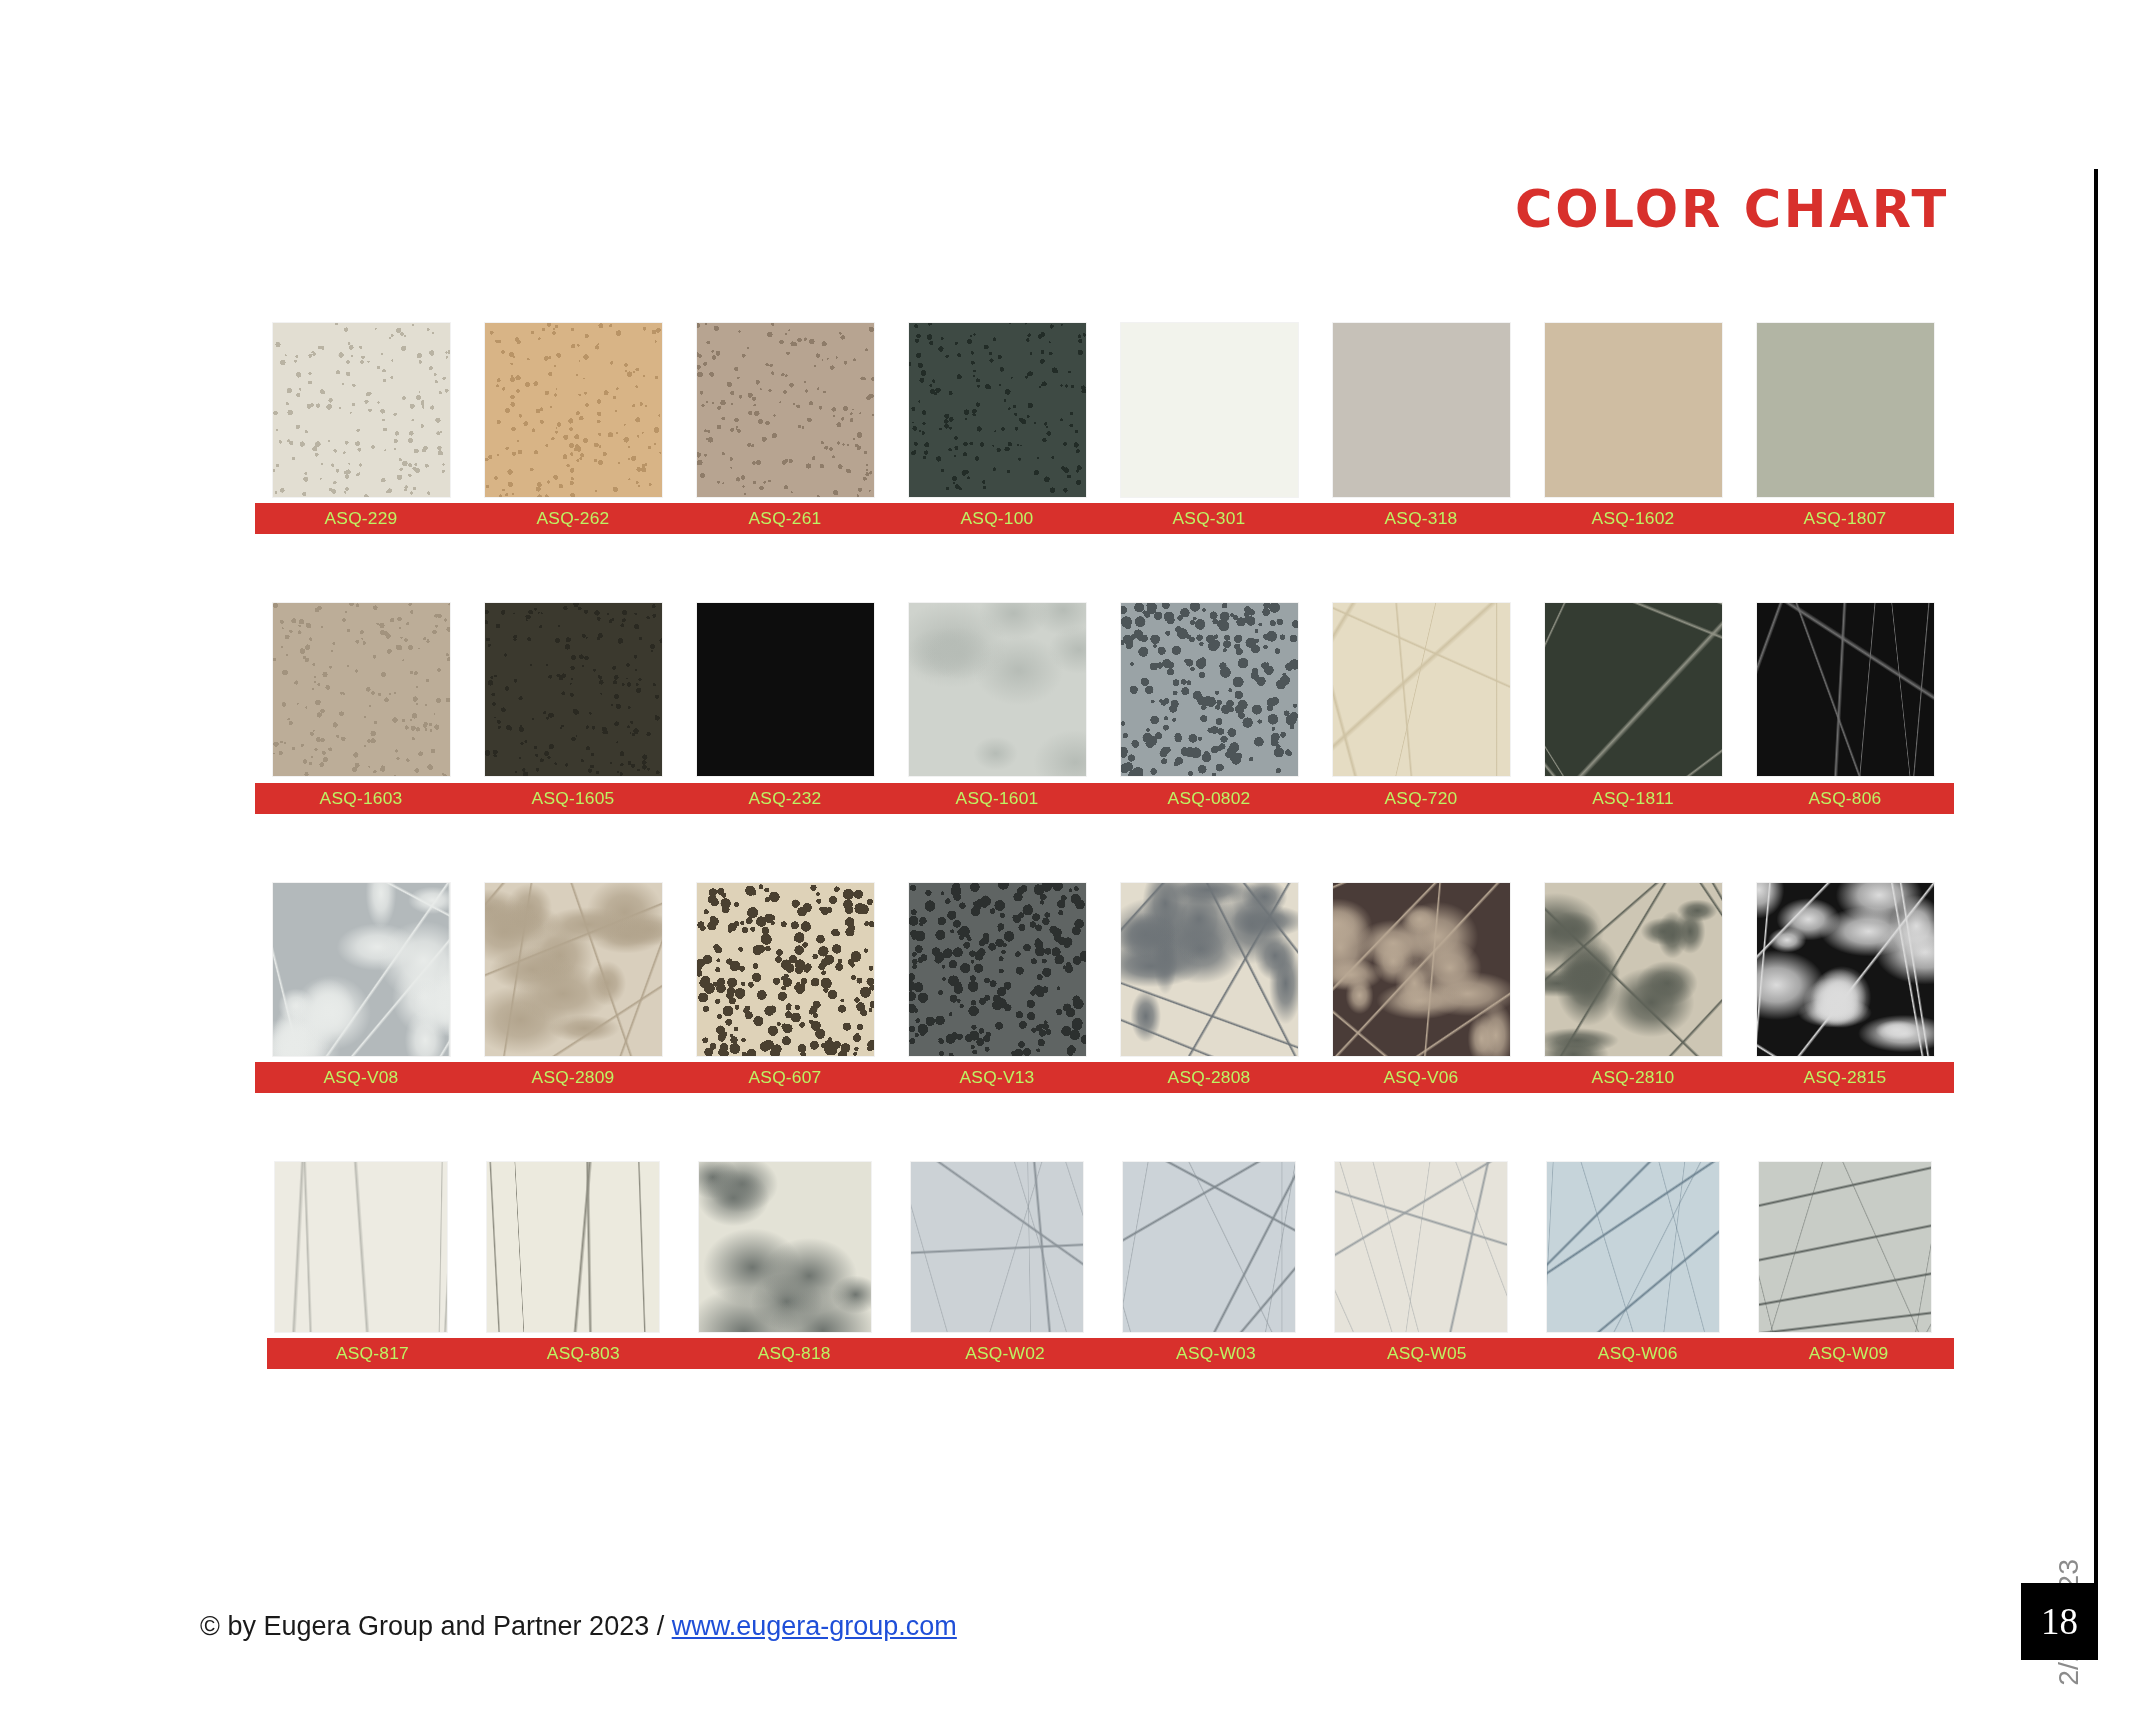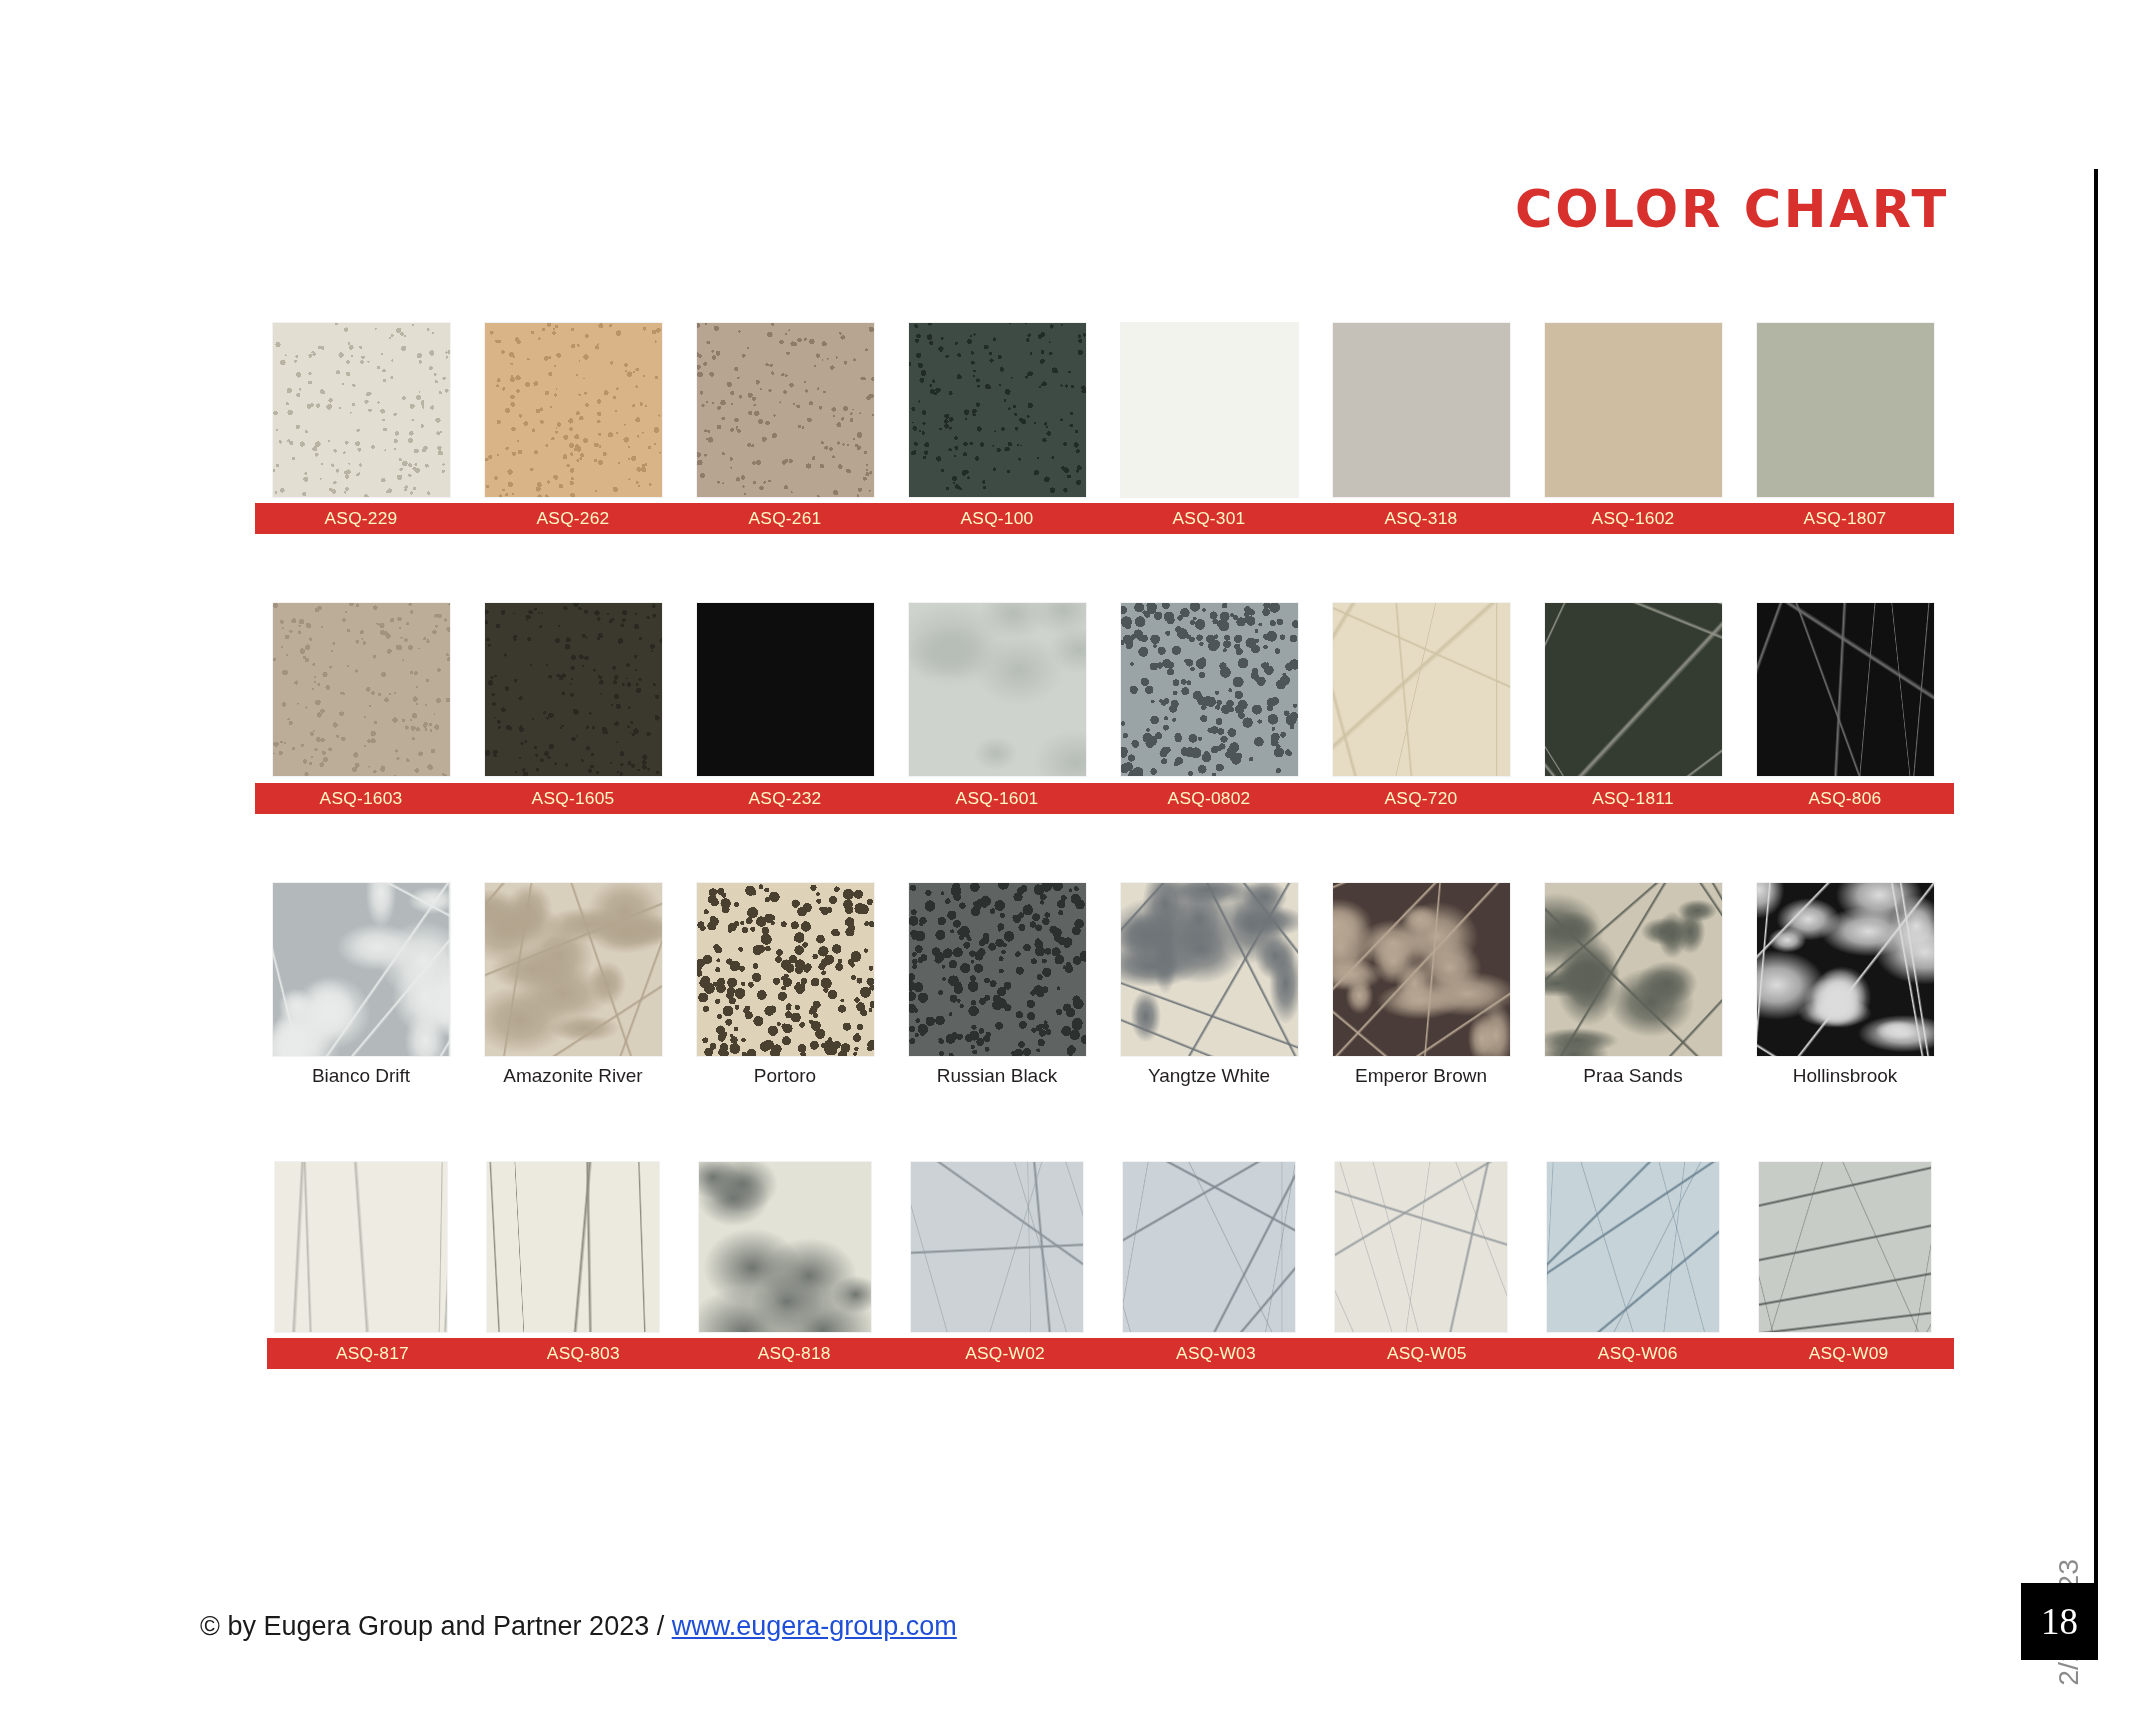--- a/index.html
+++ b/index.html
@@ -83,21 +83,21 @@
     height:31px;
     background:#d8302c;
     display:flex;
     z-index:1;
   }
   .code{
     width:212px;
     text-align:center;
     line-height:31px;
     font-size:17.4px;
-    color:#fef9c3;
+    color:#bef264;
     font-family:"Liberation Sans", sans-serif;
     letter-spacing:0.2px;
     white-space:nowrap;
   }
   .row.r4 .code{width:212px;}
 
   
   .footer{
     position:absolute;
     left:200px;
@@ -324,20 +324,30 @@
             </div>
             <div class="name">Praa Sands</div>
           </div>
           <div class="cell">
             <div class="swatch">
               <div class="tex" style="background-image: radial-gradient(25% 17% at 29% 21%, rgb(220, 220, 220) 0%, rgba(220, 220, 220, 0.733) 35%, transparent 72%), radial-gradient(15% 10% at 17% 33%, rgb(220, 220, 220) 0%, rgba(220, 220, 220, 0.733) 35%, transparent 72%), radial-gradient(21% 25% at 90% 25%, rgb(220, 220, 220) 0%, rgba(220, 220, 220, 0.733) 35%, transparent 72%), radial-gradient(39% 26% at 95% 40%, rgb(220, 220, 220) 0%, rgba(220, 220, 220, 0.733) 35%, transparent 72%), radial-gradient(38% 20% at 63% 28%, rgb(220, 220, 220) 0%, rgba(220, 220, 220, 0.733) 35%, transparent 72%), radial-gradient(20% 23% at 1% 4%, rgb(220, 220, 220) 0%, rgba(220, 220, 220, 0.733) 35%, transparent 72%), radial-gradient(22% 23% at 46% 66%, rgb(220, 220, 220) 0%, rgba(220, 220, 220, 0.733) 35%, transparent 72%), radial-gradient(36% 15% at 83% 87%, rgb(220, 220, 220) 0%, rgba(220, 220, 220, 0.733) 35%, transparent 72%), radial-gradient(22% 20% at 42% 69%, rgb(220, 220, 220) 0%, rgba(220, 220, 220, 0.733) 35%, transparent 72%), radial-gradient(23% 25% at 48% 66%, rgb(220, 220, 220) 0%, rgba(220, 220, 220, 0.733) 35%, transparent 72%), radial-gradient(29% 12% at 44% 75%, rgb(220, 220, 220) 0%, rgba(220, 220, 220, 0.733) 35%, transparent 72%), radial-gradient(17% 8% at 79% 85%, rgb(220, 220, 220) 0%, rgba(220, 220, 220, 0.733) 35%, transparent 72%), radial-gradient(34% 23% at 69% 7%, rgb(220, 220, 220) 0%, rgba(220, 220, 220, 0.733) 35%, transparent 72%), radial-gradient(38% 28% at 11% 59%, rgb(220, 220, 220) 0%, rgba(220, 220, 220, 0.733) 35%, transparent 72%), linear-gradient(134deg, transparent 20%, rgb(220, 220, 220) 20.6%, transparent 21.6%), linear-gradient(81deg, transparent 83%, rgb(220, 220, 220) 83.6%, transparent 84.6%), linear-gradient(128deg, transparent 56%, rgb(220, 220, 220) 56.6%, transparent 57.6%), linear-gradient(32deg, transparent 3%, rgb(220, 220, 220) 3.6%, transparent 4.6%), linear-gradient(95deg, transparent 6%, rgb(220, 220, 220) 6.6%, transparent 7.6%), linear-gradient(80deg, transparent 79%, rgb(220, 220, 220) 79.6%, transparent 80.6%), linear-gradient(rgb(20, 20, 20), rgb(20, 20, 20)); background-color: rgb(20, 20, 20);"></div>
             </div>
             <div class="name">Hollinsbrook</div>
           </div>
         </div>
+        <div class="redbar" style="background: rgb(216, 48, 44);">
+          <div class="code">ASQ-V08</div>
+          <div class="code">ASQ-2809</div>
+          <div class="code">ASQ-607</div>
+          <div class="code">ASQ-V13</div>
+          <div class="code">ASQ-2808</div>
+          <div class="code">ASQ-V06</div>
+          <div class="code">ASQ-2810</div>
+          <div class="code">ASQ-2815</div>
+        </div>
       </div>
       <div class="row r4 narrow">
         <div class="cells">
           <div class="cell">
             <div class="swatch">
               <div class="tex" style="background-image: linear-gradient(93deg, transparent 14%, rgb(188, 188, 180) 15.14%, transparent 16.74%), linear-gradient(88deg, transparent 19%, rgb(188, 188, 180) 19.9%, transparent 21.16%), linear-gradient(93deg, transparent 98%, rgb(188, 188, 180) 98.86%, transparent 100.06%), linear-gradient(91deg, transparent 95%, rgb(188, 188, 180) 95.49%, transparent 96.18%), linear-gradient(86deg, transparent 49%, rgb(188, 188, 180) 50.07%, transparent 51.57%), linear-gradient(rgb(237, 235, 226), rgb(237, 235, 226)); background-color: rgb(237, 235, 226);"></div>
             </div>
             <div class="name">Carara White</div>
           </div>
           <div class="cell">

